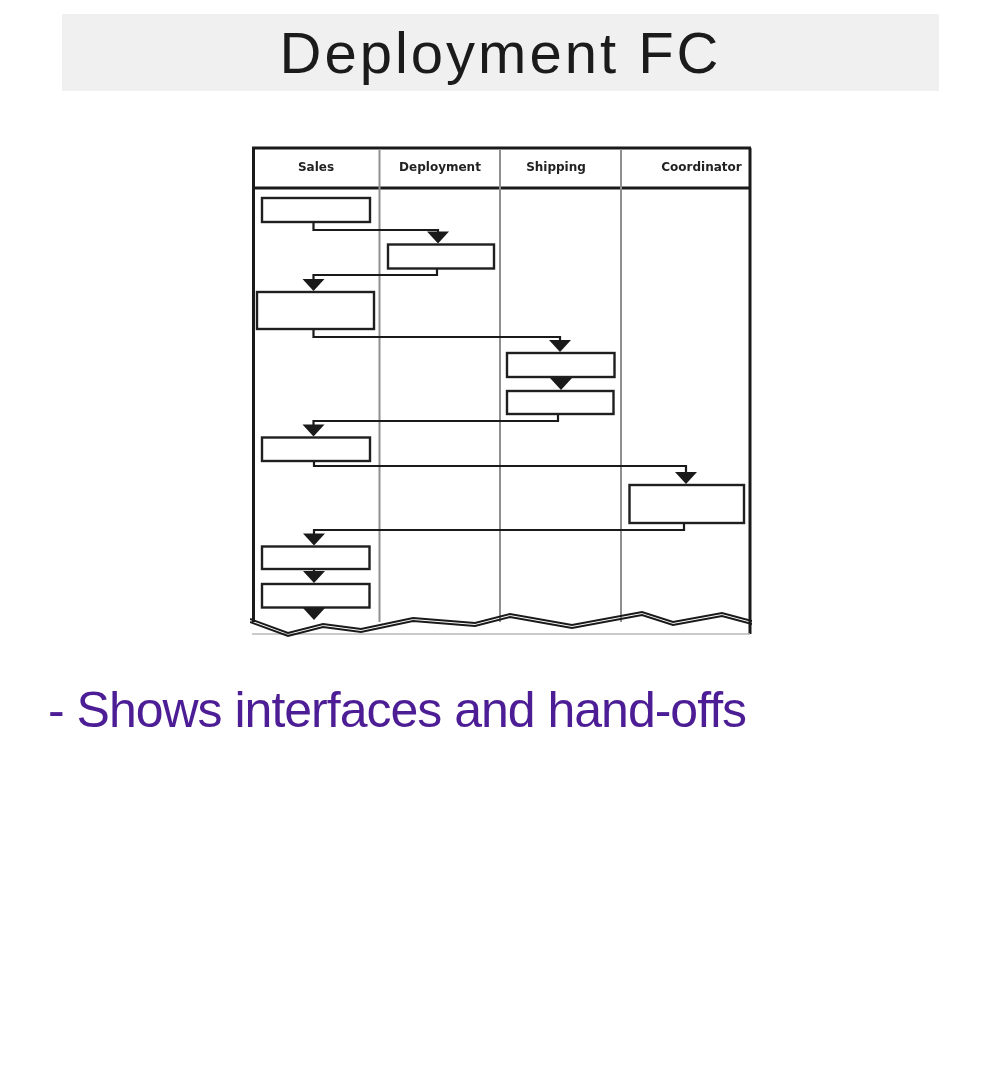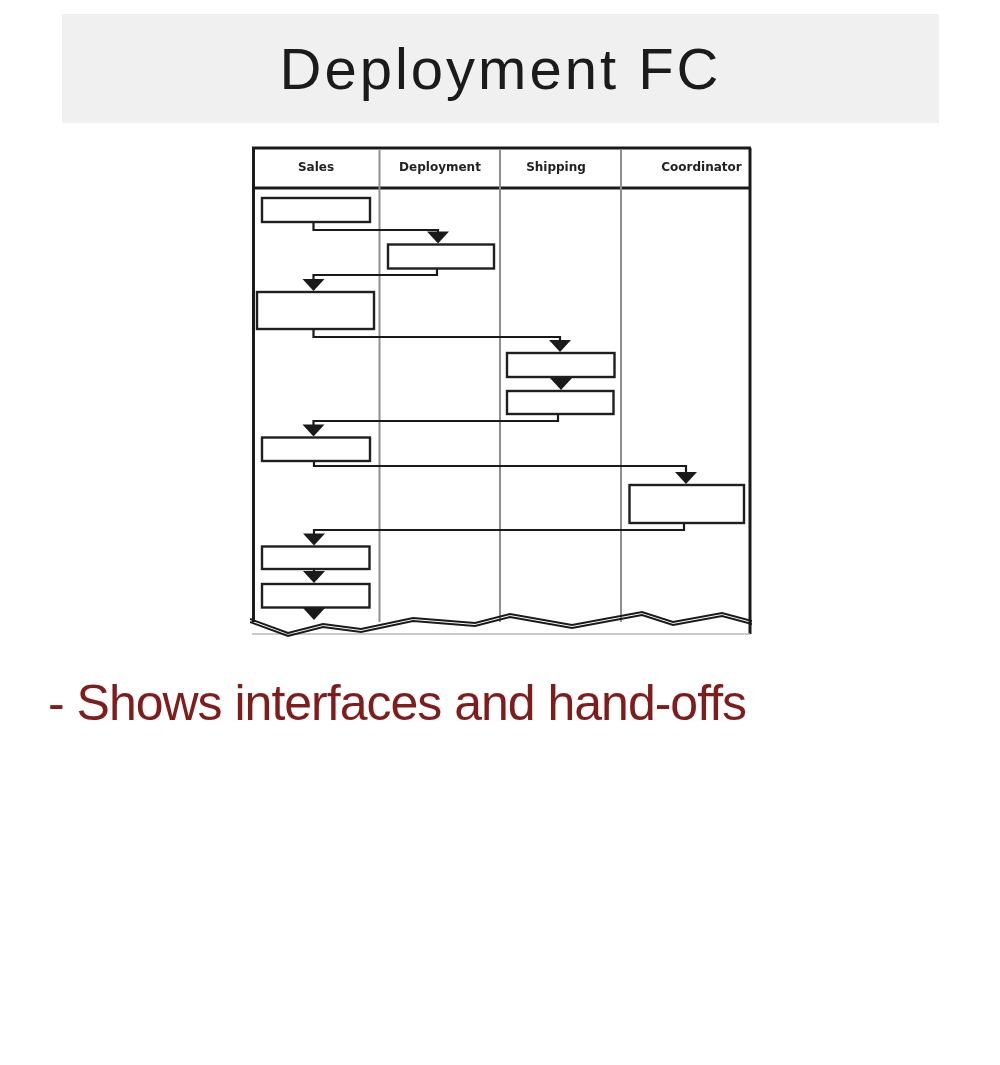--- a/index.html
+++ b/index.html
@@ -6,21 +6,21 @@
   body {
     width: 1000px; height: 1065px;
     background: #ffffff;
     position: relative;
     overflow: hidden;
     font-family: "Liberation Sans", sans-serif;
   }
   .title-banner {
     position: absolute;
     left: 62px; top: 14px;
-    width: 877px; height: 109px;
+    width: 877px; height: 77px;
     background: #f0f0f0;
     display: flex; align-items: center; justify-content: center;
   }
   .title-text {
     font-size: 58px;
     font-weight: 300;
     letter-spacing: 3px;
     color: #1b1b1b;
     white-space: nowrap;
   }
@@ -43,22 +43,23 @@
   .bullets {
     position: absolute;
     left: 48px; top: 672px;
     width: 930px;
   }
   .bullet-line {
     font-size: 50px;
     font-weight: 300;
     letter-spacing: -1px;
     line-height: 63px;
-    color: #7f1d1d;
+    color: #4c1d95;
     white-space: nowrap;
+    margin-top: 7px;
   }
 </style>
 </head>
 <body>
 
 <div class="title-banner" style="background: rgb(240, 240, 240);">
   <div class="title-text" style="color: rgb(27, 27, 27);">Deployment FC</div>
 </div>
 
 <div class="flowchart">

